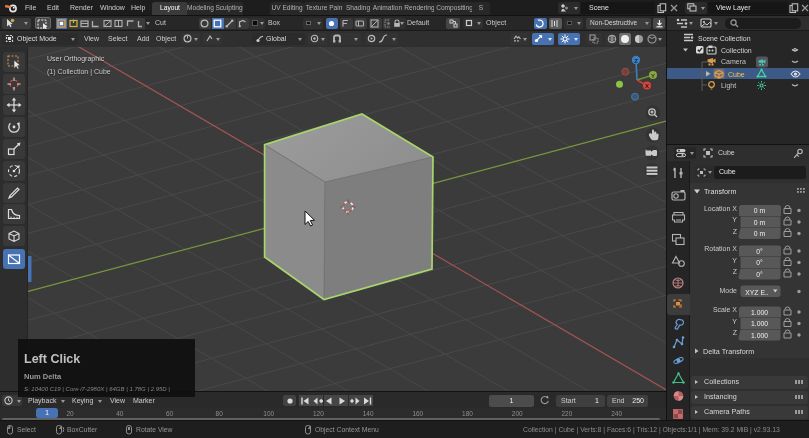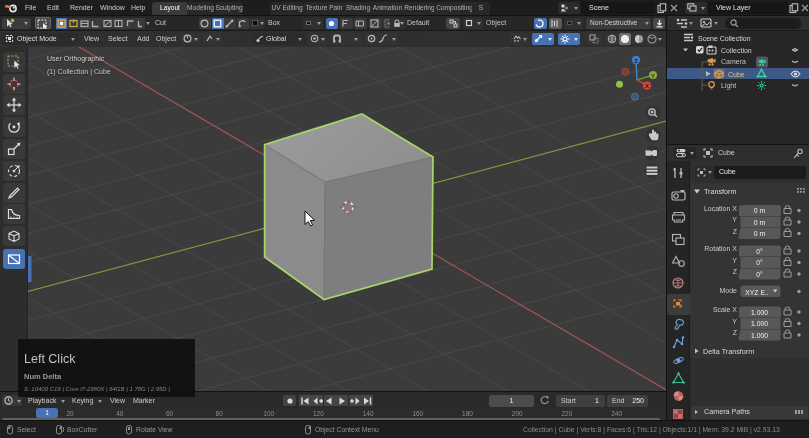--- a/index.html
+++ b/index.html
@@ -826,20 +826,22 @@
           <circle cx="132" cy="117.5" r="1.7"></circle>
           <circle cx="132" cy="129" r="1.7"></circle>
 <circle cx="132" cy="146.5" r="1.7"></circle>
 <circle cx="132" cy="167" r="1.7"></circle>
           <circle cx="132" cy="178.5" r="1.7"></circle>
           <circle cx="132" cy="190" r="1.7"></circle>
 </g>
 <polygon points="28,203.5 31.5,206 28,208.5" fill="#c0c0c0"></polygon>
 <text x="36" y="209" font-size="7.2" fill="#d8d8d8">Delta Transform</text>
 </svg>
+<div class="panelrow" style="top:231px;">Collections</div>
+<div class="panelrow" style="top:246px;">Instancing</div>
 <div class="panelrow" style="top:261px;">Camera Paths</div>
 </div>
 <div class="abs" id="timeline">
 <div class="widget" style="left:2px;top:3px;width:20px;height:11px;background:#383838;">
         <svg width="9" height="9" style="position:absolute;left:2px;top:1px;">
           <circle cx="4.5" cy="4.5" r="3.6" fill="none" stroke="#ccc" stroke-width="1.1"></circle>
           <path d="M4.5 2.5 L4.5 4.5 L6 5.5" stroke="#ccc" fill="none"></path>
         </svg>
         <span class="caret" style="position:absolute;right:1.5px;top:4.5px;"></span>
       </div>
@@ -947,17 +949,17 @@
 <span class="sitem" style="left:523px;color:#8c8c8c;">Collection | Cube | Verts:8 | Faces:6 | Tris:12 | Objects:1/1 | Mem: 39.2 MiB | v2.93.13</span>
 </div>
 <div class="hline" style="left:0;top:15px;width:809px;"></div>
 <div class="hline" style="left:0;top:30px;width:666px;background:#1a1a1a;"></div>
 <div class="hline" style="left:667px;top:30px;width:142px;background:#1a1a1a;"></div>
 <div class="vline" style="left:666px;top:16px;height:405px;"></div>
 <div class="hline" style="left:667px;top:144px;width:142px;"></div>
 <div class="hline" style="left:0;top:391px;width:666px;"></div>
 <div class="hline" style="left:0;top:420px;width:809px;"></div>
 <div class="abs" id="tooltip">
-<div style="position:absolute;left:6px;top:13px;font-size:12.5px;font-weight:normal;color:#c0c0c0;">Left Click</div>
+<div style="position:absolute;left:6px;top:13px;font-size:12.5px;font-weight:bold;color:#c0c0c0;">Left Click</div>
 <div style="position:absolute;left:6px;top:33px;font-size:7.5px;font-weight:bold;color:#9a9a9a;">Num Delta</div>
 <div style="position:absolute;left:6px;top:47px;font-size:6px;font-style:italic;color:#838383;white-space:nowrap;">S: 10400 C19 | Core i7-2980X | 64GB | 1.78G | 2.95D |</div>
 </div>
 </div>
 
 </body></html>

